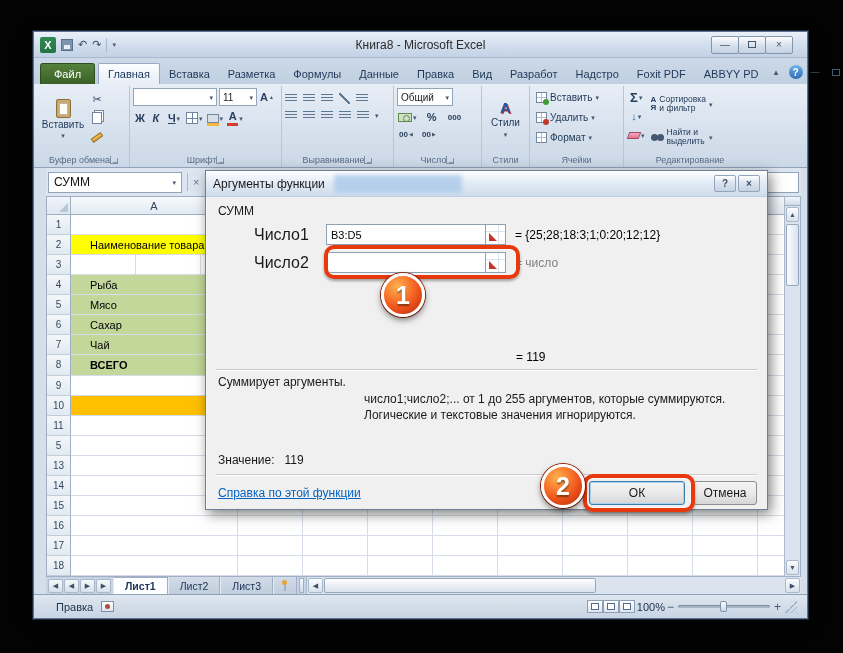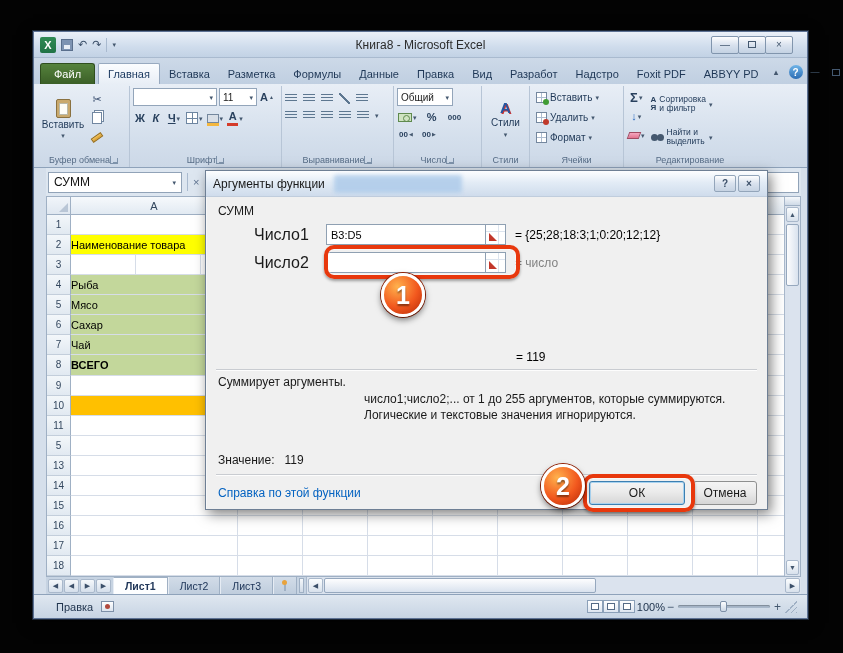--- a/index.html
+++ b/index.html
@@ -112,21 +112,21 @@
   .col-headers{height:18px;display:flex;flex:0 0 auto;background:linear-gradient(#f6f9fc,#e2eaf2);border-bottom:1px solid #9fb0c4}
   .corner{width:24px;border-right:1px solid #9fb0c4;position:relative;background:linear-gradient(#f1f5fa,#dfe7f0)}
   .corner::after{content:"";position:absolute;right:2px;bottom:2px;border-left:9px solid transparent;border-bottom:9px solid #b9c6d6}
   .colA-h{width:167px;border-right:1px solid #c3cedb;display:flex;align-items:center;justify-content:center;font-size:11px;color:#33475e}
   .colrest-h{flex:1;background:repeating-linear-gradient(to right,transparent 0 64px,#c3cedb 64px 65px)}
   .rows{flex:1;display:flex;flex-direction:column}
   .grid-row{flex:1;display:flex;min-height:0}
   .row-num{width:24px;background:linear-gradient(#f3f7fa,#e1e9f1);border-right:1px solid #9fb0c4;border-bottom:1px solid #c3cedb;
     display:flex;align-items:center;justify-content:center;font-size:10px;color:#33475e;flex:0 0 auto}
   .cell-a{width:167px;border-right:1px solid #d6dde8;border-bottom:1px solid #d6dde8;font-size:11px;color:#000;
-    padding:0 0;display:flex;align-items:center;white-space:nowrap;overflow:hidden;flex:0 0 auto}
+    padding:0 19px;display:flex;align-items:center;white-space:nowrap;overflow:hidden;flex:0 0 auto}
   .cell-a[data-fill="yellow"]{background:var(--cell-yellow)}
   .cell-a[data-fill="green"]{background:var(--cell-green)}
   .cell-a[data-fill="orange"]{background:var(--cell-orange)}
   .cell-a.bold{font-weight:bold}
   .cell-rest{flex:1;border-bottom:1px solid #d6dde8;background:repeating-linear-gradient(to right,transparent 0 64px,#d6dde8 64px 65px)}
   .vscroll{width:16px;background:#dbe3ee;border-left:1px solid #aab9cc;display:flex;flex-direction:column;flex:0 0 auto}
   .vs-split{height:9px;background:linear-gradient(#f5f8fb,#cfdae7);border-bottom:1px solid #9fb0c4}
   .vs-btn{height:15px;display:flex;align-items:center;justify-content:center;font-size:7px;color:#44586f;
     background:linear-gradient(#fbfdfe,#d8e1ec);border:1px solid #a9b8cb;border-radius:2px;margin:1px}
   .vs-thumb{height:62px;margin:1px;background:linear-gradient(90deg,#fdfdfe,#d9e2ee);border:1px solid #96a8be;border-radius:2px}
@@ -195,21 +195,21 @@
   .arg-eq.ph{color:#828282}
   .total-line{position:absolute;left:310px;top:153px;font-size:12px;color:#000}
   .sep{position:absolute;left:10px;right:10px;height:2px;border-top:1px solid #c9ccd1;border-bottom:1px solid #fdfdfd}
   .sep.s1{top:172px}
   .sep.s2{top:277px}
   .desc{position:absolute;left:12px;top:178px}
   .hint{position:absolute;left:158px;right:14px;top:195px;display:flex;gap:7px;line-height:1.32}
   .hint b{white-space:nowrap}
   .value-line{position:absolute;left:12px;top:256px;display:flex;gap:10px}
   .bottom-row{position:absolute;left:12px;right:10px;top:284px;display:flex;align-items:center}
-  .help-link{color:var(--link-blue);cursor:pointer}
+  .help-link{color:var(--link-blue);text-decoration:underline;cursor:pointer}
   .dlg-btn{height:24px;border:1px solid #8e8f8f;border-radius:3px;font-size:12px;color:#1a1a1a;
     background:linear-gradient(#f4f4f4,#ebebeb 45%,#d6d6d6);display:flex;align-items:center;justify-content:center}
   .ok-btn{width:96px;margin-left:auto;border-color:#3c7fb1;box-shadow:0 0 0 1px #a8d2ef inset}
   .cancel-btn{width:64px;margin-left:8px}
 
   
   .red-frame{position:absolute;border:4px solid var(--annotation-red);border-radius:10px;z-index:25;
     box-shadow:0 2px 3px rgba(0,0,0,.35), inset 0 0 0 1px rgba(255,255,255,.45)}
   .frame1{left:324px;top:245px;width:196px;height:34px}
   .frame2{left:583px;top:474px;width:112px;height:38px}

